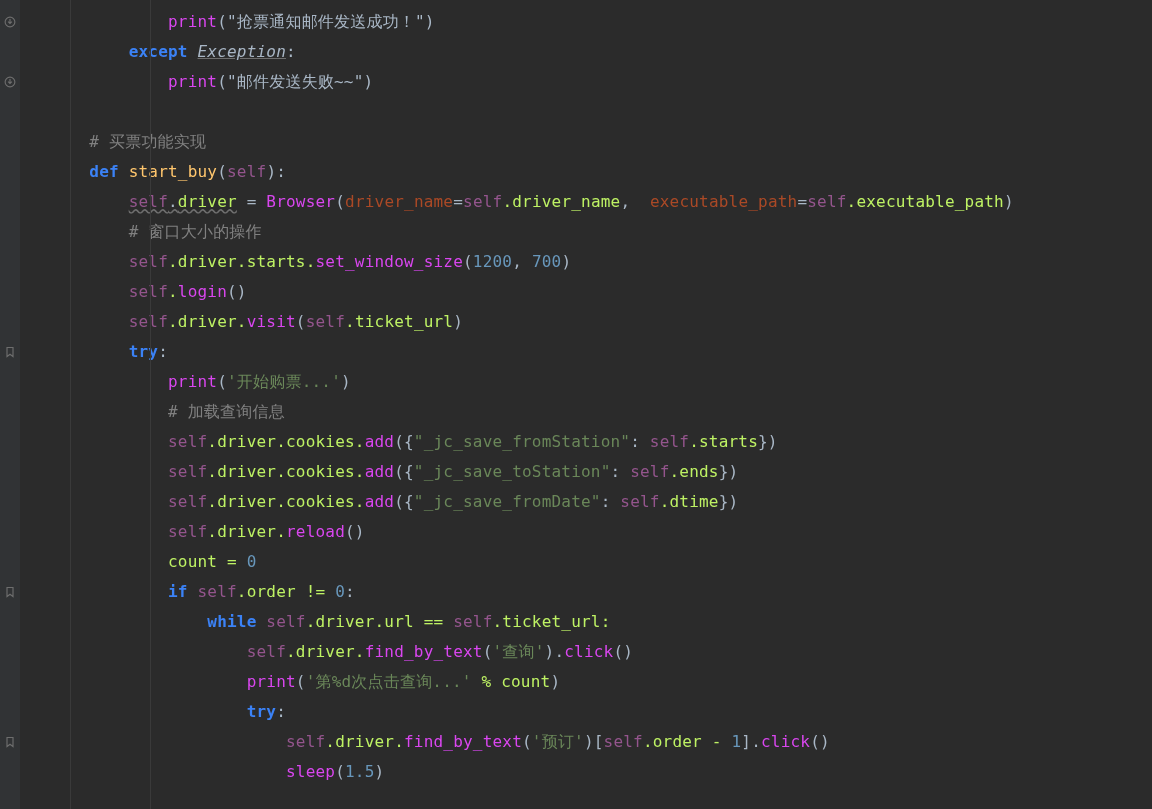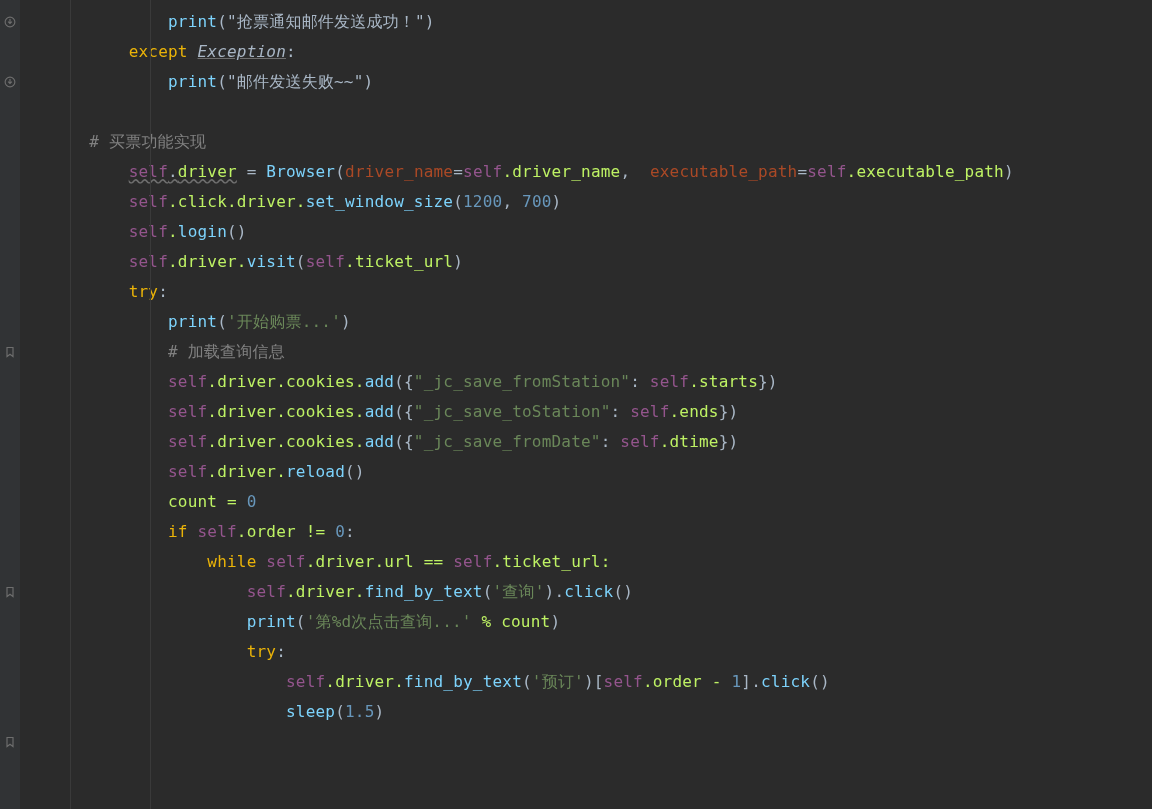--- a/index.html
+++ b/index.html
@@ -58,24 +58,24 @@
     width: 1px;
     background: #3a3a3a;
   }
   .line {
     height: 30px;
     line-height: 30px;
     white-space: pre;
     padding-left: 30px;
     letter-spacing: 0.2px;
   }
-  .kw   { color: #eab308; }
+  .kw   { color: #3b82f6; font-weight: bold; }
   .self { color: #94558d; }
   .fn   { color: #a9b7c6; }
-  .call { color: #7dd3fc; }
+  .call { color: #d946ef; }
   .str  { color: #6a8759; }
   .num  { color: #6897bb; }
   .decl { color: #ffc66d; }
   .kwarg{ color: #aa4926; }
   .comment { color: #808080; }
   .member { color: #bef264; }
   .wavy {
     text-decoration-line: underline;
     text-decoration-style: wavy;
     text-decoration-color: #6e6e6e;
@@ -151,25 +151,27 @@
     <div class="line">            <span class="call">print</span><span class="p">("抢票通知邮件发送成功！")</span></div>
 
     <div class="line">        <span class="kw">except</span> <span class="fn underline">Exception</span><span class="p">:</span></div>
 
     <div class="line">            <span class="call">print</span><span class="p">("邮件发送失败~~")</span></div>
 
     <div class="line"></div>
 
     <div class="line">    <span class="comment"># 买票功能实现</span></div>
 
+    <div class="line">    <span class="kw">def</span> <span class="decl">start_buy</span><span class="p">(</span><span class="self">self</span><span class="p">):</span></div>
 
     <div class="line">        <span class="self wavy">self</span><span class="p wavy">.</span><span class="member wavy">driver</span><span class="p"> = </span><span class="call">Browser</span><span class="p">(</span><span class="kwarg">driver_name</span><span class="p">=</span><span class="self">self</span><span class="member">.driver_name</span><span class="p">,  </span><span class="kwarg">executable_path</span><span class="p">=</span><span class="self">self</span><span class="member">.executable_path</span><span class="p">)</span></div>
 
-
-    <div class="line">        <span class="self">self</span><span class="member">.click.driver.</span><span class="call">set_window_size</span><span class="p">(</span><span class="num">1200</span><span class="p">, </span><span class="num">700</span><span class="p">)</span></div>
+    <div class="line">        <span class="comment"># 窗口大小的操作</span></div>
+
+    <div class="line">        <span class="self">self</span><span class="member">.driver.starts.</span><span class="call">set_window_size</span><span class="p">(</span><span class="num">1200</span><span class="p">, </span><span class="num">700</span><span class="p">)</span></div>
 
     <div class="line">        <span class="self">self</span><span class="member">.</span><span class="call">login</span><span class="p">()</span></div>
 
     <div class="line">        <span class="self">self</span><span class="member">.driver.</span><span class="call">visit</span><span class="p">(</span><span class="self">self</span><span class="member">.ticket_url</span><span class="p">)</span></div>
 
     <div class="line">        <span class="kw">try</span><span class="p">:</span></div>
 
     <div class="line">            <span class="call">print</span><span class="p">(</span><span class="str">'开始购票...'</span><span class="p">)</span></div>
 
     <div class="line">            <span class="comment"># 加载查询信息</span></div>

